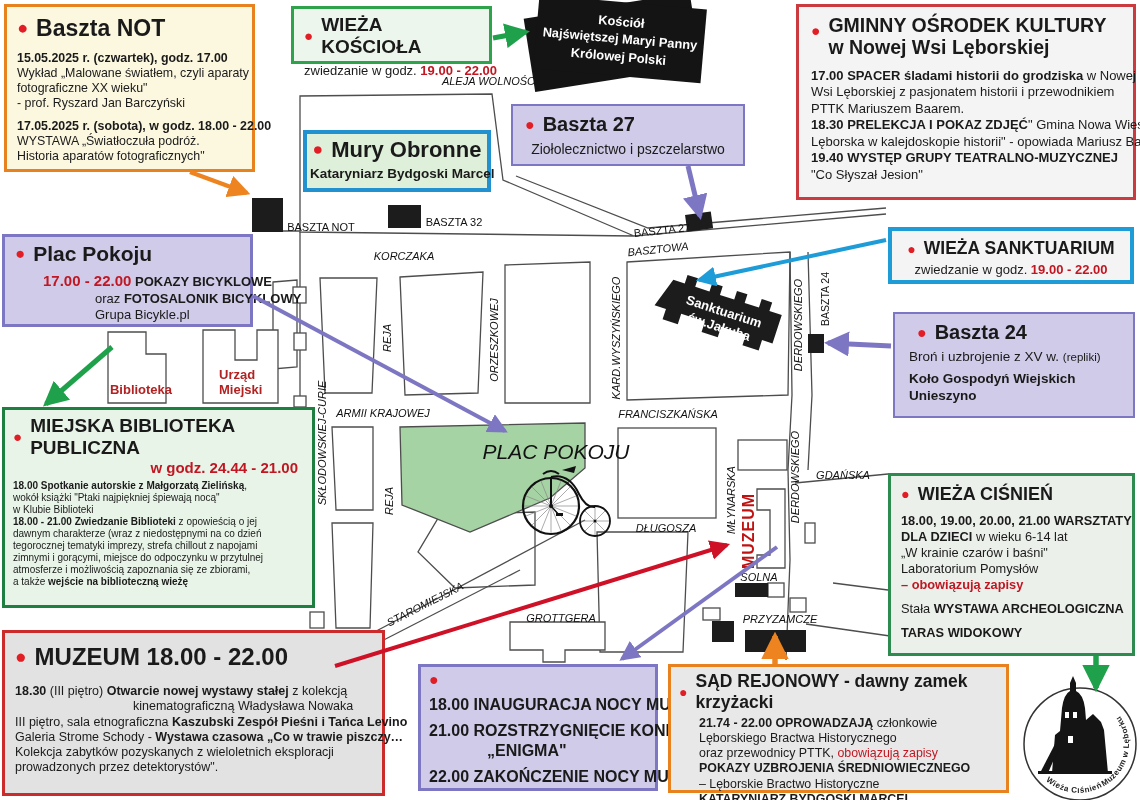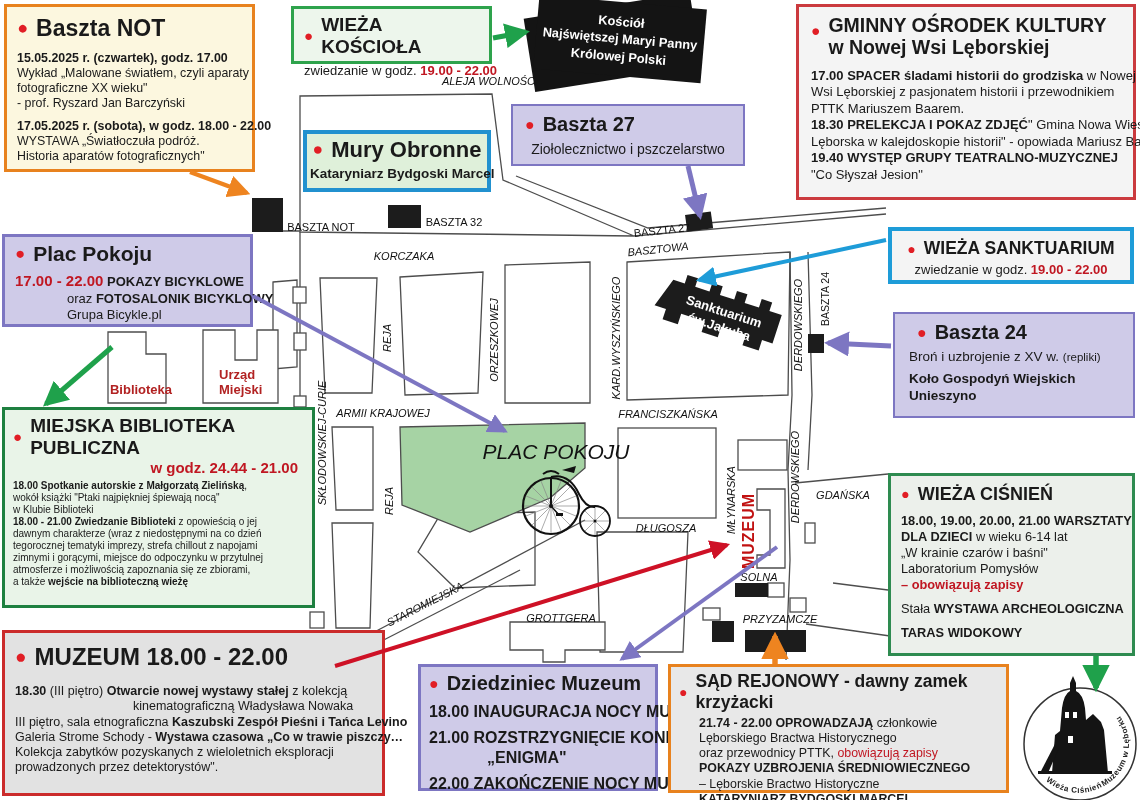--- a/index.html
+++ b/index.html
@@ -42,21 +42,21 @@
   .bx-gmin .dot{margin-top:9px;}
   .bx-gmin .bl{font-size:13px;line-height:1.27;}
   .bx-mury{left:303px;top:130px;width:188px;height:62px;background:#DFF0DA;border:4px solid #2191CF;text-align:center;padding:3px;}
   .bx-mury .bt{font-size:22px;justify-content:center;margin-bottom:3px;}
   .bx-mury .bl{font-size:13.5px;font-weight:bold;}
   .bx-b27{left:511px;top:104px;width:234px;height:62px;background:#CFCBE8;border:2px solid #7D76C2;padding:7px 12px;}
   .bx-b27 .bt{font-size:20px;margin-bottom:5px;}
   .bx-b27 .bl{font-size:14px;}
   .bx-plac{left:2px;top:234px;width:251px;height:93px;background:#CFCBE8;border:3px solid #7D76C2;padding:5px 10px;}
   .bx-plac .bt{font-size:21px;margin-bottom:6px;}
-  .bx-plac .bl{font-size:13px;line-height:1.25;}
+  .bx-plac .bl{font-size:13px;line-height:1.25;margin-left:28px;}
   .bx-plac .ind1{padding-left:52px;}
   .bx-wsan{left:888px;top:227px;width:246px;height:57px;background:#F4F4F4;border:4px solid #1E9CD8;padding:4px;text-align:center;}
   .bx-wsan .bt{font-size:17.5px;justify-content:center;margin:3px 0 3px;}
   .bx-wsan .bl{font-size:13px;}
   .bx-b24{left:893px;top:312px;width:242px;height:106px;background:#CFCBE8;border:2px solid #7D76C2;padding:7px 6px 6px 14px;}
   .bx-b24 .bt{font-size:20px;margin-bottom:4px;padding-left:8px;}
   .bx-b24 .bl{font-size:13.5px;line-height:1.3;}
   .bx-b24 .gap{height:4px;}
   .bx-bib{left:2px;top:407px;width:313px;height:201px;background:#E9F4E8;border:3px solid #1E8040;padding:5px 8px;}
   .bx-bib .bt{font-size:19px;}
@@ -191,21 +191,21 @@
   <div class="lab up" style="left:321px;top:227px;">BASZTA NOT</div>
   <div class="lab up" style="left:454px;top:222px;">BASZTA 32</div>
   <div class="lab vlab" style="left:387px;top:338px;">REJA</div>
   <div class="lab vlab" style="left:494px;top:340px;">ORZESZKOWEJ</div>
   <div class="lab vlab" style="left:616px;top:338px;">KARD.WYSZYŃSKIEGO</div>
   <div class="lab vlab" style="left:798px;top:325px;">DERDOWSKIEGO</div>
   <div class="lab vlab up" style="left:825px;top:299px;font-size:10.5px;">BASZTA 24</div>
   <div class="lab" style="left:383px;top:413px;">ARMII KRAJOWEJ</div>
   <div class="lab" style="left:668px;top:414px;font-style:italic;">FRANCISZKAŃSKA</div>
   <div class="lab vlab" style="left:322px;top:443px;">SKŁODOWSKIEJ-CURIE</div>
-  <div class="lab" style="left:843px;top:475px;margin-top:20px;">GDAŃSKA</div>
+  <div class="lab" style="left:843px;top:475px;">GDAŃSKA</div>
   <div class="lab vlab" style="left:389px;top:501px;">REJA</div>
   <div class="lab vlab" style="left:731px;top:500px;">MŁYNARSKA</div>
   <div class="lab vlab muzlab" style="left:749px;top:531px;">MUZEUM</div>
   <div class="lab vlab" style="left:795px;top:477px;">DERDOWSKIEGO</div>
   <div class="lab" style="left:666px;top:528px;">DŁUGOSZA</div>
   <div class="lab" style="left:759px;top:577px;">SOLNA</div>
   <div class="lab" style="left:425px;top:604px;transform:translate(-50%,-50%) rotate(-27deg);">STAROMIEJSKA</div>
   <div class="lab" style="left:561px;top:618px;">GROTTGERA</div>
   <div class="lab" style="left:780px;top:619px;">PRZYZAMCZE</div>
   <div class="lab biglab" style="left:556px;top:452px;">PLAC POKOJU</div>
@@ -366,21 +366,20 @@
         <div class="bl"><span>III piętro, sala etnograficzna </span><span class="b">Kaszubski Zespół Pieśni i Tańca Levino</span></div>
         <div class="bl"><span>Galeria Strome Schody - </span><span class="b">Wystawa czasowa „Co w trawie piszczy…</span></div>
         <div class="bl"><span>Kolekcja zabytków pozyskanych z wieloletnich eksploracji</span></div>
         <div class="bl"><span>prowadzonych przez detektorystów".</span></div>
       </div>
   </div>
 
   <div class="ibox bx-dzie">
     <div class="bt">
         <span class="dot">●</span>
-        <span>Dziedziniec Muzeum</span>
       </div>
     <div class="bb">
         <div class="bl"><span class="b">18.00 INAUGURACJA NOCY MUZEÓW</span></div>
         <div class="bl gap">&nbsp;</div>
         <div class="bl"><span class="b">21.00 ROZSTRZYGNIĘCIE KONKURSU</span></div>
         <div class="bl ind3"><span class="b">„ENIGMA"</span></div>
         <div class="bl gap">&nbsp;</div>
         <div class="bl"><span class="b">22.00 ZAKOŃCZENIE NOCY MUZEÓW</span></div>
       </div>
   </div>

